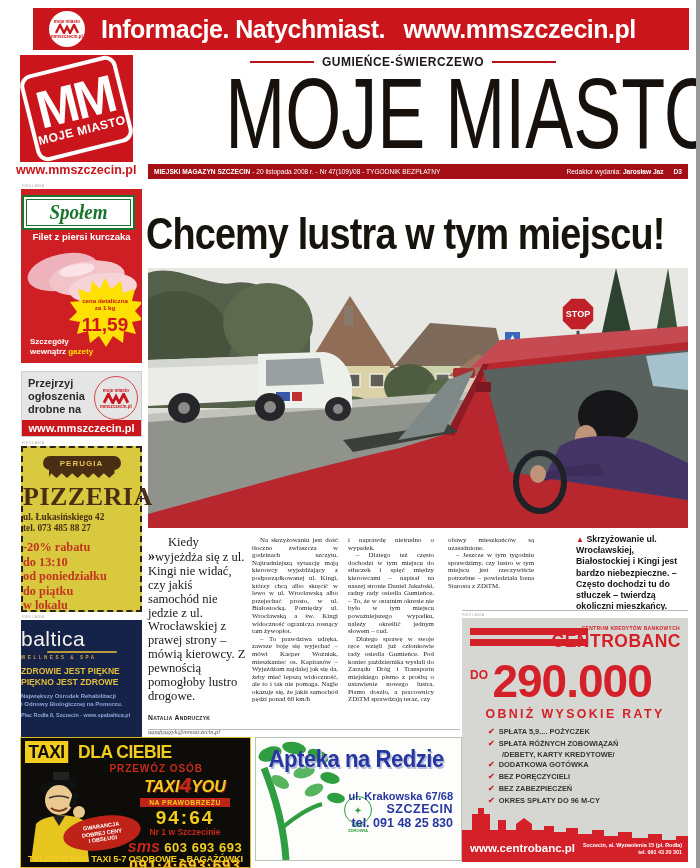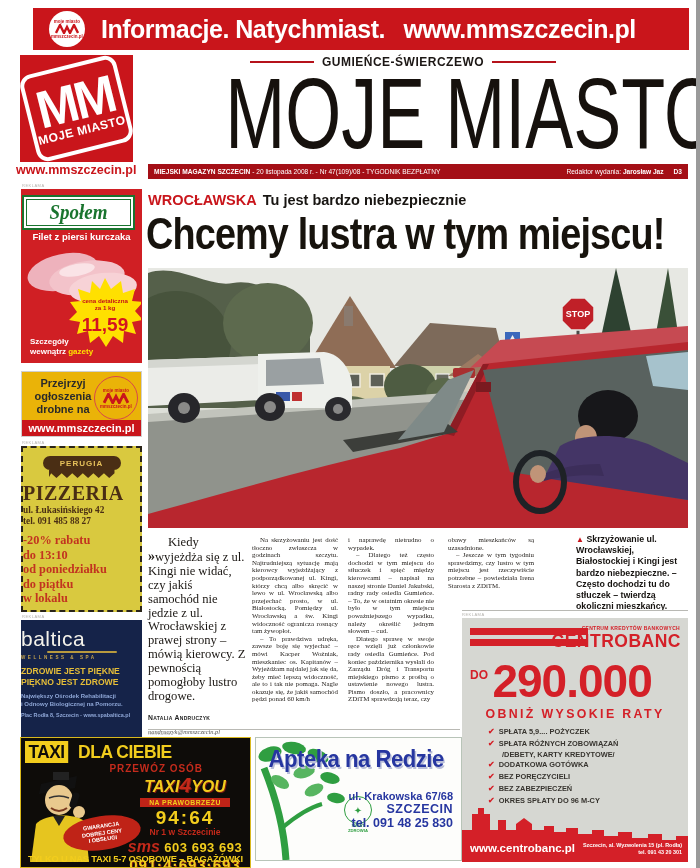--- a/index.html
+++ b/index.html
@@ -84,39 +84,39 @@
     font-size:19px;color:#19742e;transform:scaleY(1.05);}
   .spolem-product{position:absolute;left:0;top:42px;width:100%;text-align:center;
     color:#fff;font-weight:800;font-size:9.5px;}
   .spolem-footer{position:absolute;left:9px;bottom:7px;color:#fff;font-weight:800;
     font-size:8px;line-height:9.5px;}
   .spolem-footer .yel{color:#ffe000;}
   .meat{position:absolute;left:4px;top:55px;}
   .burst{position:absolute;right:1px;top:88px;}
 
   
-  .ad-class{left:21px;top:371px;width:121px;height:66px;background:#eab308;border:1px solid #cfcfcf;box-sizing:border-box;text-align:center;}
+  .ad-class{left:21px;top:371px;width:121px;height:66px;background:#e5e5e5;border:1px solid #cfcfcf;box-sizing:border-box;}
   .class-text{position:absolute;left:6px;top:5px;width:70px;font-size:11px;font-weight:700;
     color:#2a2a2a;line-height:13px;}
   .class-logo{position:absolute;right:3px;top:4px;width:42px;height:42px;border-radius:50%;
     border:1.5px solid #d8474b;display:flex;flex-direction:column;align-items:center;justify-content:center;}
   .class-logo .tiny{font-size:4.5px;font-weight:700;color:#c9151b;line-height:5px;}
   .class-url{position:absolute;left:0;bottom:0;width:100%;height:16px;background:#c9151b;
     color:#fff;font-weight:800;font-size:11px;display:flex;align-items:center;justify-content:center;}
 
   
   .ad-pizzeria{left:21px;top:446px;width:121px;height:166px;background:#d9c93f;
     border:2px dashed #2a2418;box-sizing:border-box;}
   .ribbon{margin:6px auto 0;width:86px;height:26px;position:relative;}
   .ribbon .band{position:absolute;left:4px;top:2px;right:4px;height:14px;background:#4a2e14;
     border-radius:7px;color:#e5c05a;font-weight:800;font-size:8px;letter-spacing:1px;
     display:flex;align-items:center;justify-content:center;}
   .ribbon .teeth{position:absolute;left:10px;top:16px;right:10px;height:8px;background:#4a2e14;
     clip-path:polygon(0 0,100% 0,100% 40%,92% 100%,84% 40%,76% 100%,68% 40%,60% 100%,52% 40%,44% 100%,36% 40%,28% 100%,20% 40%,12% 100%,4% 40%,0 100%);}
-  .pizzeria-title{font-family:"Liberation Serif",serif;font-weight:800;font-size:20px;
+  .pizzeria-title{font-family:"Liberation Serif",serif;font-weight:800;font-size:26px;
     color:#4a2e14;letter-spacing:.5px;margin-top:2px;}
   .pizzeria-addr{font-family:"Liberation Serif",serif;font-weight:700;font-size:9.3px;
     color:#4a2e14;line-height:11px;}
   .pizzeria-promo{margin-top:6px;font-family:"Liberation Serif",serif;font-weight:800;
     font-size:12.3px;line-height:14.5px;color:#c23420;}
 
   
   .ad-baltica{left:21px;top:620px;width:121px;height:117px;background:#152349;text-align:left;}
   .baltica-name{color:#f4f2ea;font-size:21px;letter-spacing:.5px;padding-top:8px;line-height:22px;}
   .baltica-wave{width:70px;height:2px;background:#b89a3e;margin:1px auto 2px;border-radius:2px;}
@@ -223,23 +223,20 @@
   <div class="abs masthead-title">MOJE MIASTO</div>
 
   <div class="abs info-bar">
     <span><b>MIEJSKI MAGAZYN SZCZECIN</b><span> - 20 listopada 2008 r. - Nr 47(109)/08 - TYGODNIK BEZPŁATNY</span></span>
     <span class="info-right">
       <span><span>Redaktor wydania:</span> <b>Jarosław Jaz</b></span>
       <b>D3</b>
     </span>
   </div>
 
-  <div class="abs kicker">
-    <span class="topic">WROCŁAWSKA</span><span class="sub">Tu jest bardzo niebezpiecznie</span>
-  </div>
   <div class="abs headline">Chcemy lustra w tym miejscu!</div>
 
   <div class="abs photo">
     <svg width="540" height="260" viewBox="0 0 540 260">
       <rect x="0" y="0" width="540" height="160" fill="#e7e8e3"></rect>
       <rect x="0" y="110" width="540" height="50" fill="#dddfd8"></rect>
 
       <path d="M0,5 C30,-5 60,20 85,15 C115,10 150,35 162,70 L162,140 L0,140 Z" fill="#55604a"></path>
       <ellipse cx="28" cy="75" rx="55" ry="52" fill="#47533c"></ellipse>
       <ellipse cx="120" cy="55" rx="45" ry="40" fill="#5d6a4e"></ellipse>
@@ -398,21 +395,21 @@
     <div class="class-url">www.mmszczecin.pl</div>
   </div>
 
   <div class="abs ad-pizzeria">
     <div class="ribbon">
       <div class="band">PERUGIA</div>
       <div class="teeth"></div>
     </div>
     <div class="pizzeria-title">PIZZERIA</div>
     <div class="pizzeria-addr">ul. Łukasińskiego 42</div>
-    <div class="pizzeria-addr">tel. 091 485 88 27</div>
+    <div class="pizzeria-addr">tel. 073 485 88 27</div>
     <div class="pizzeria-promo">
       <div>-20% rabatu</div>
       <div>do 13:10</div>
       <div>od poniedziałku</div>
       <div>do piątku</div>
       <div>w lokalu</div>
     </div>
   </div>
 
   <div class="abs ad-baltica">

